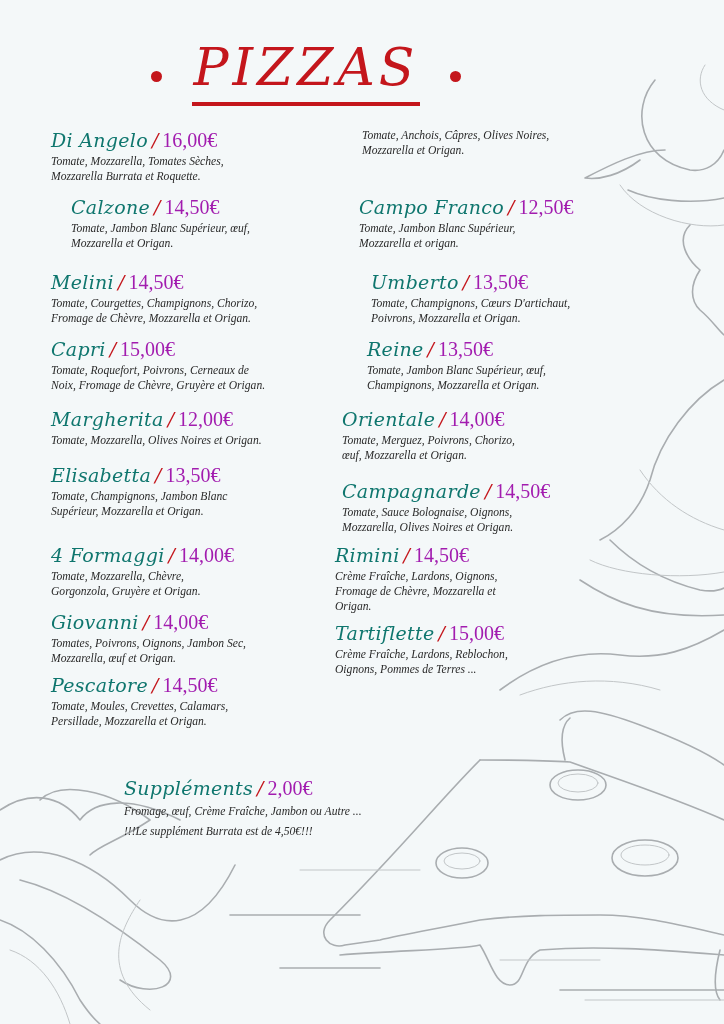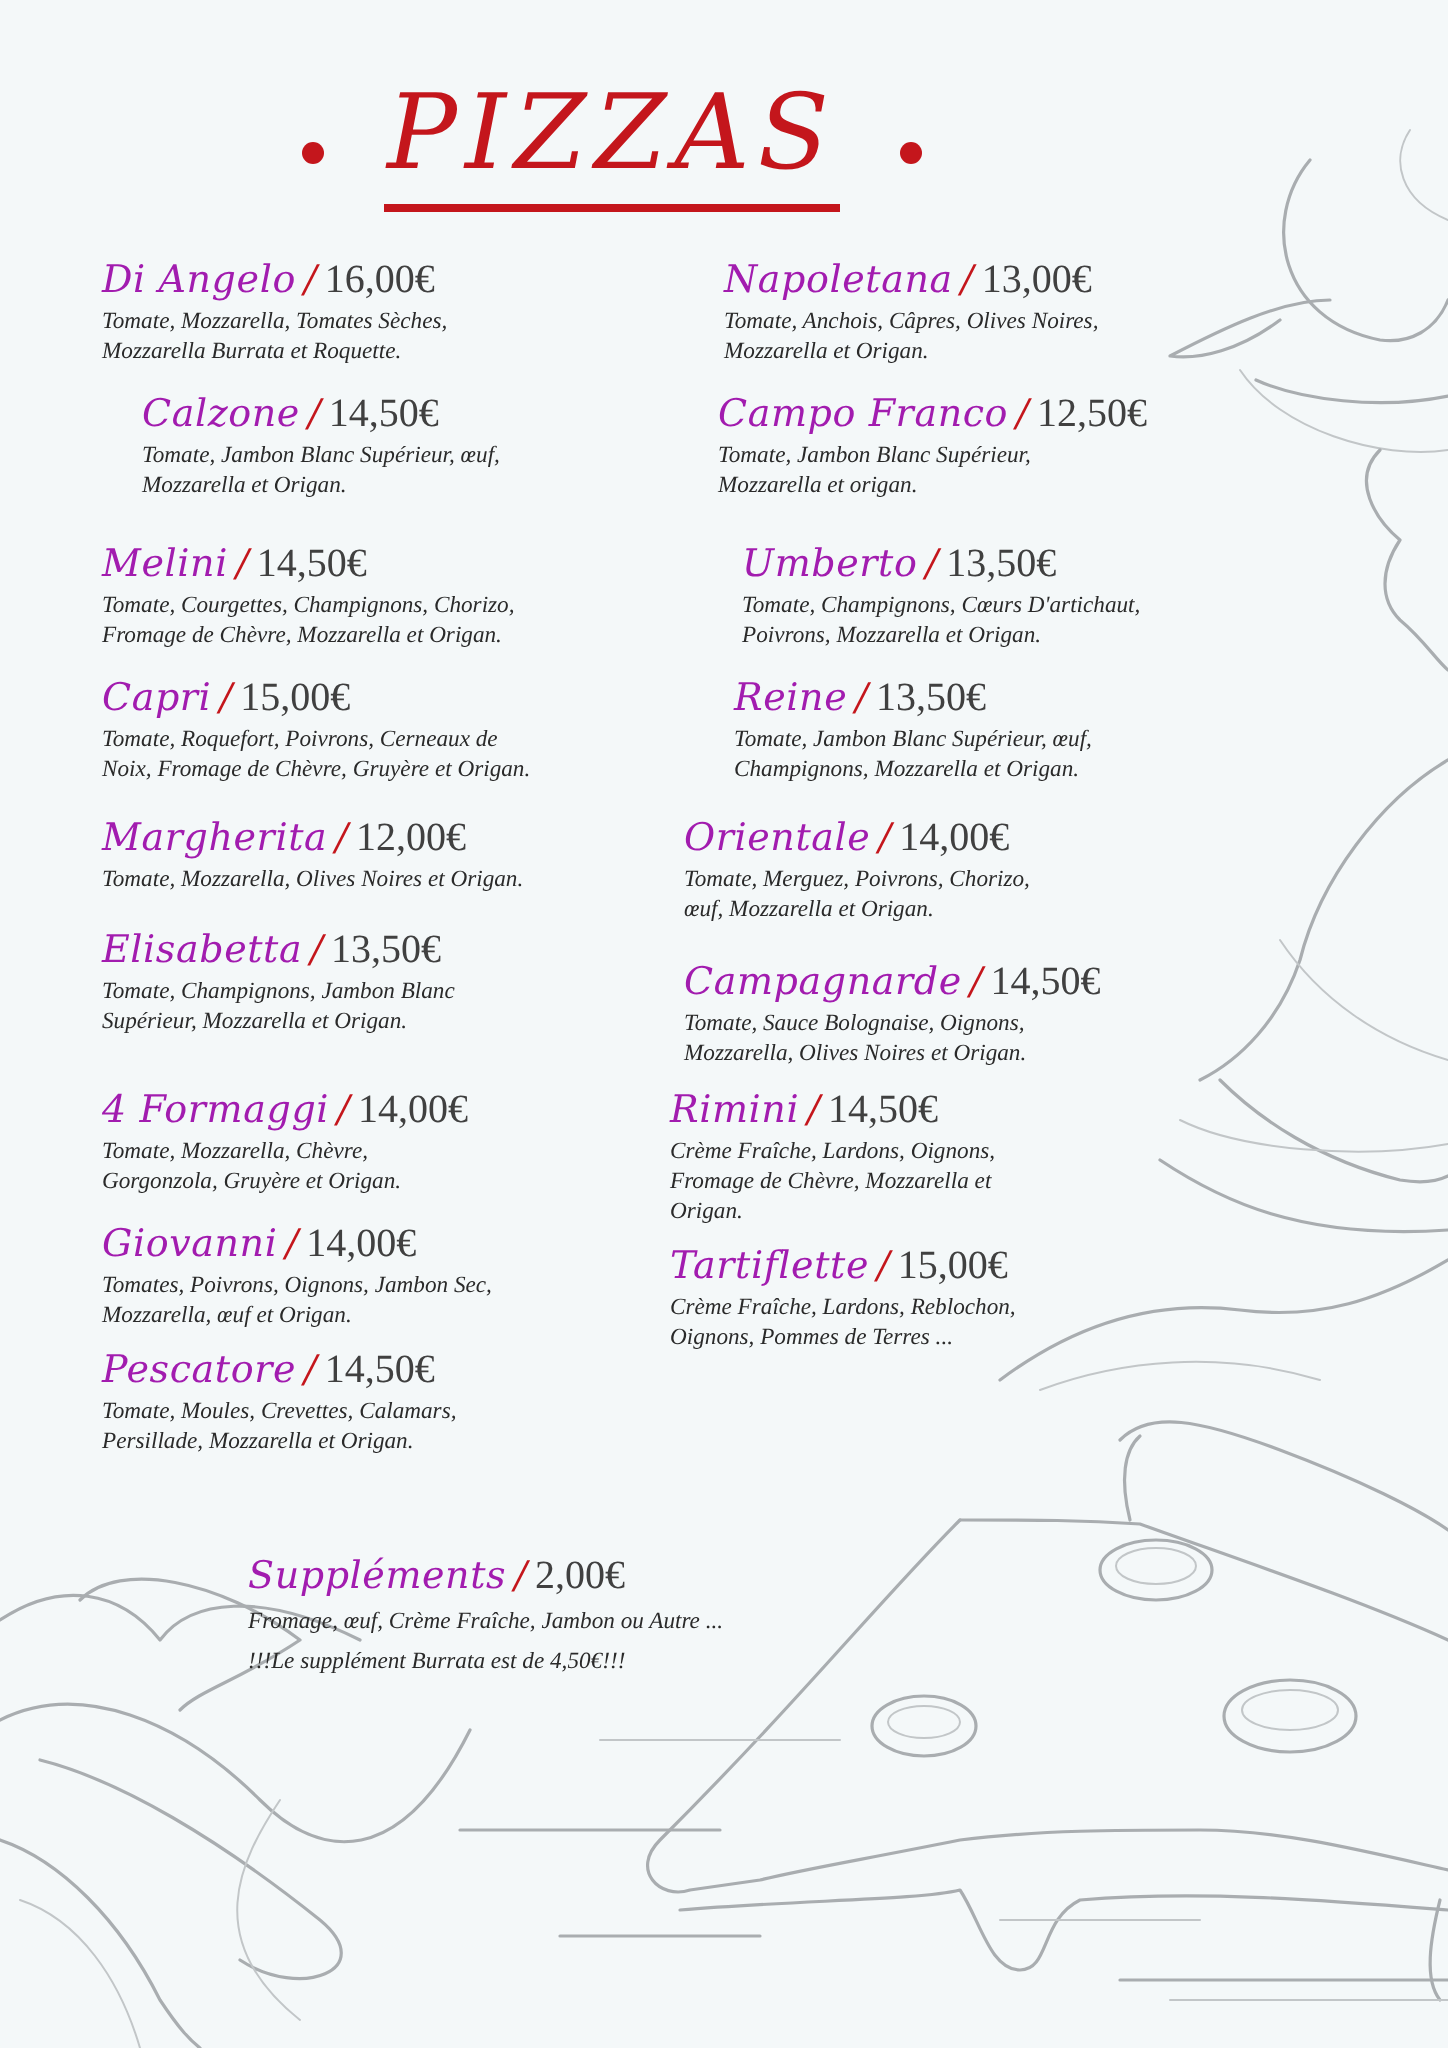--- a/index.html
+++ b/index.html
@@ -25,24 +25,24 @@
       font-size: 52px; letter-spacing: 4px;
       color: #c4161c;
       border-bottom: 4px solid #c4161c;
       line-height: 58px; padding: 0 2px 6px;
     }
 
     .item { position: absolute; width: 300px; }
     .item .head { white-space: nowrap; line-height: 24px; }
     .item .name {
       font-family: "DejaVu Serif", serif; font-style: italic;
-      font-size: 19px; color: #a21caf; letter-spacing: 0.3px;
+      font-size: 19px; color: #0f766e; letter-spacing: 0.3px;
     }
     .item .sep { font-family: "DejaVu Serif", serif; font-style: italic; font-size: 19px; color: #c4161c; margin: 0 4px; }
-    .item .price { font-family: "Liberation Serif", serif; font-size: 20px; color: #404040; }
+    .item .price { font-family: "Liberation Serif", serif; font-size: 20px; color: #a21caf; }
     .item .desc {
       font-family: "Liberation Serif", serif; font-style: italic;
       font-size: 11.6px; line-height: 15px; color: #2a2a2a;
       white-space: pre-line;
     }
 
     .supp { position: absolute; left: 124px; top: 776px; width: 360px; }
     .supp .head { line-height: 24px; }
     .supp .desc { font-family: "Liberation Serif", serif; font-style: italic; font-size: 11.6px; line-height: 20px; color: #2a2a2a; }
   </style>
@@ -146,21 +146,20 @@
   <div class="desc">Tomates, Poivrons, Oignons, Jambon Sec,
 Mozzarella, œuf et Origan.</div>
 </div>
 <div class="item" style="left:51px; top:673px;">
   <div class="head"><span class="name">Pescatore</span><span class="sep">/</span><span class="price">14,50€</span></div>
   <div class="desc">Tomate, Moules, Crevettes, Calamars,
 Persillade, Mozzarella et Origan.</div>
 </div>
 
 <div class="item" style="left:362px; top:128px;">
-  <div class="head"><span class="name">Napoletana</span><span class="sep">/</span><span class="price">13,00€</span></div>
   <div class="desc">Tomate, Anchois, Câpres, Olives Noires,
 Mozzarella et Origan.</div>
 </div>
 <div class="item" style="left:359px; top:195px;">
   <div class="head"><span class="name">Campo Franco</span><span class="sep">/</span><span class="price">12,50€</span></div>
   <div class="desc">Tomate, Jambon Blanc Supérieur,
 Mozzarella et origan.</div>
 </div>
 <div class="item" style="left:371px; top:270px;">
   <div class="head"><span class="name">Umberto</span><span class="sep">/</span><span class="price">13,50€</span></div>

